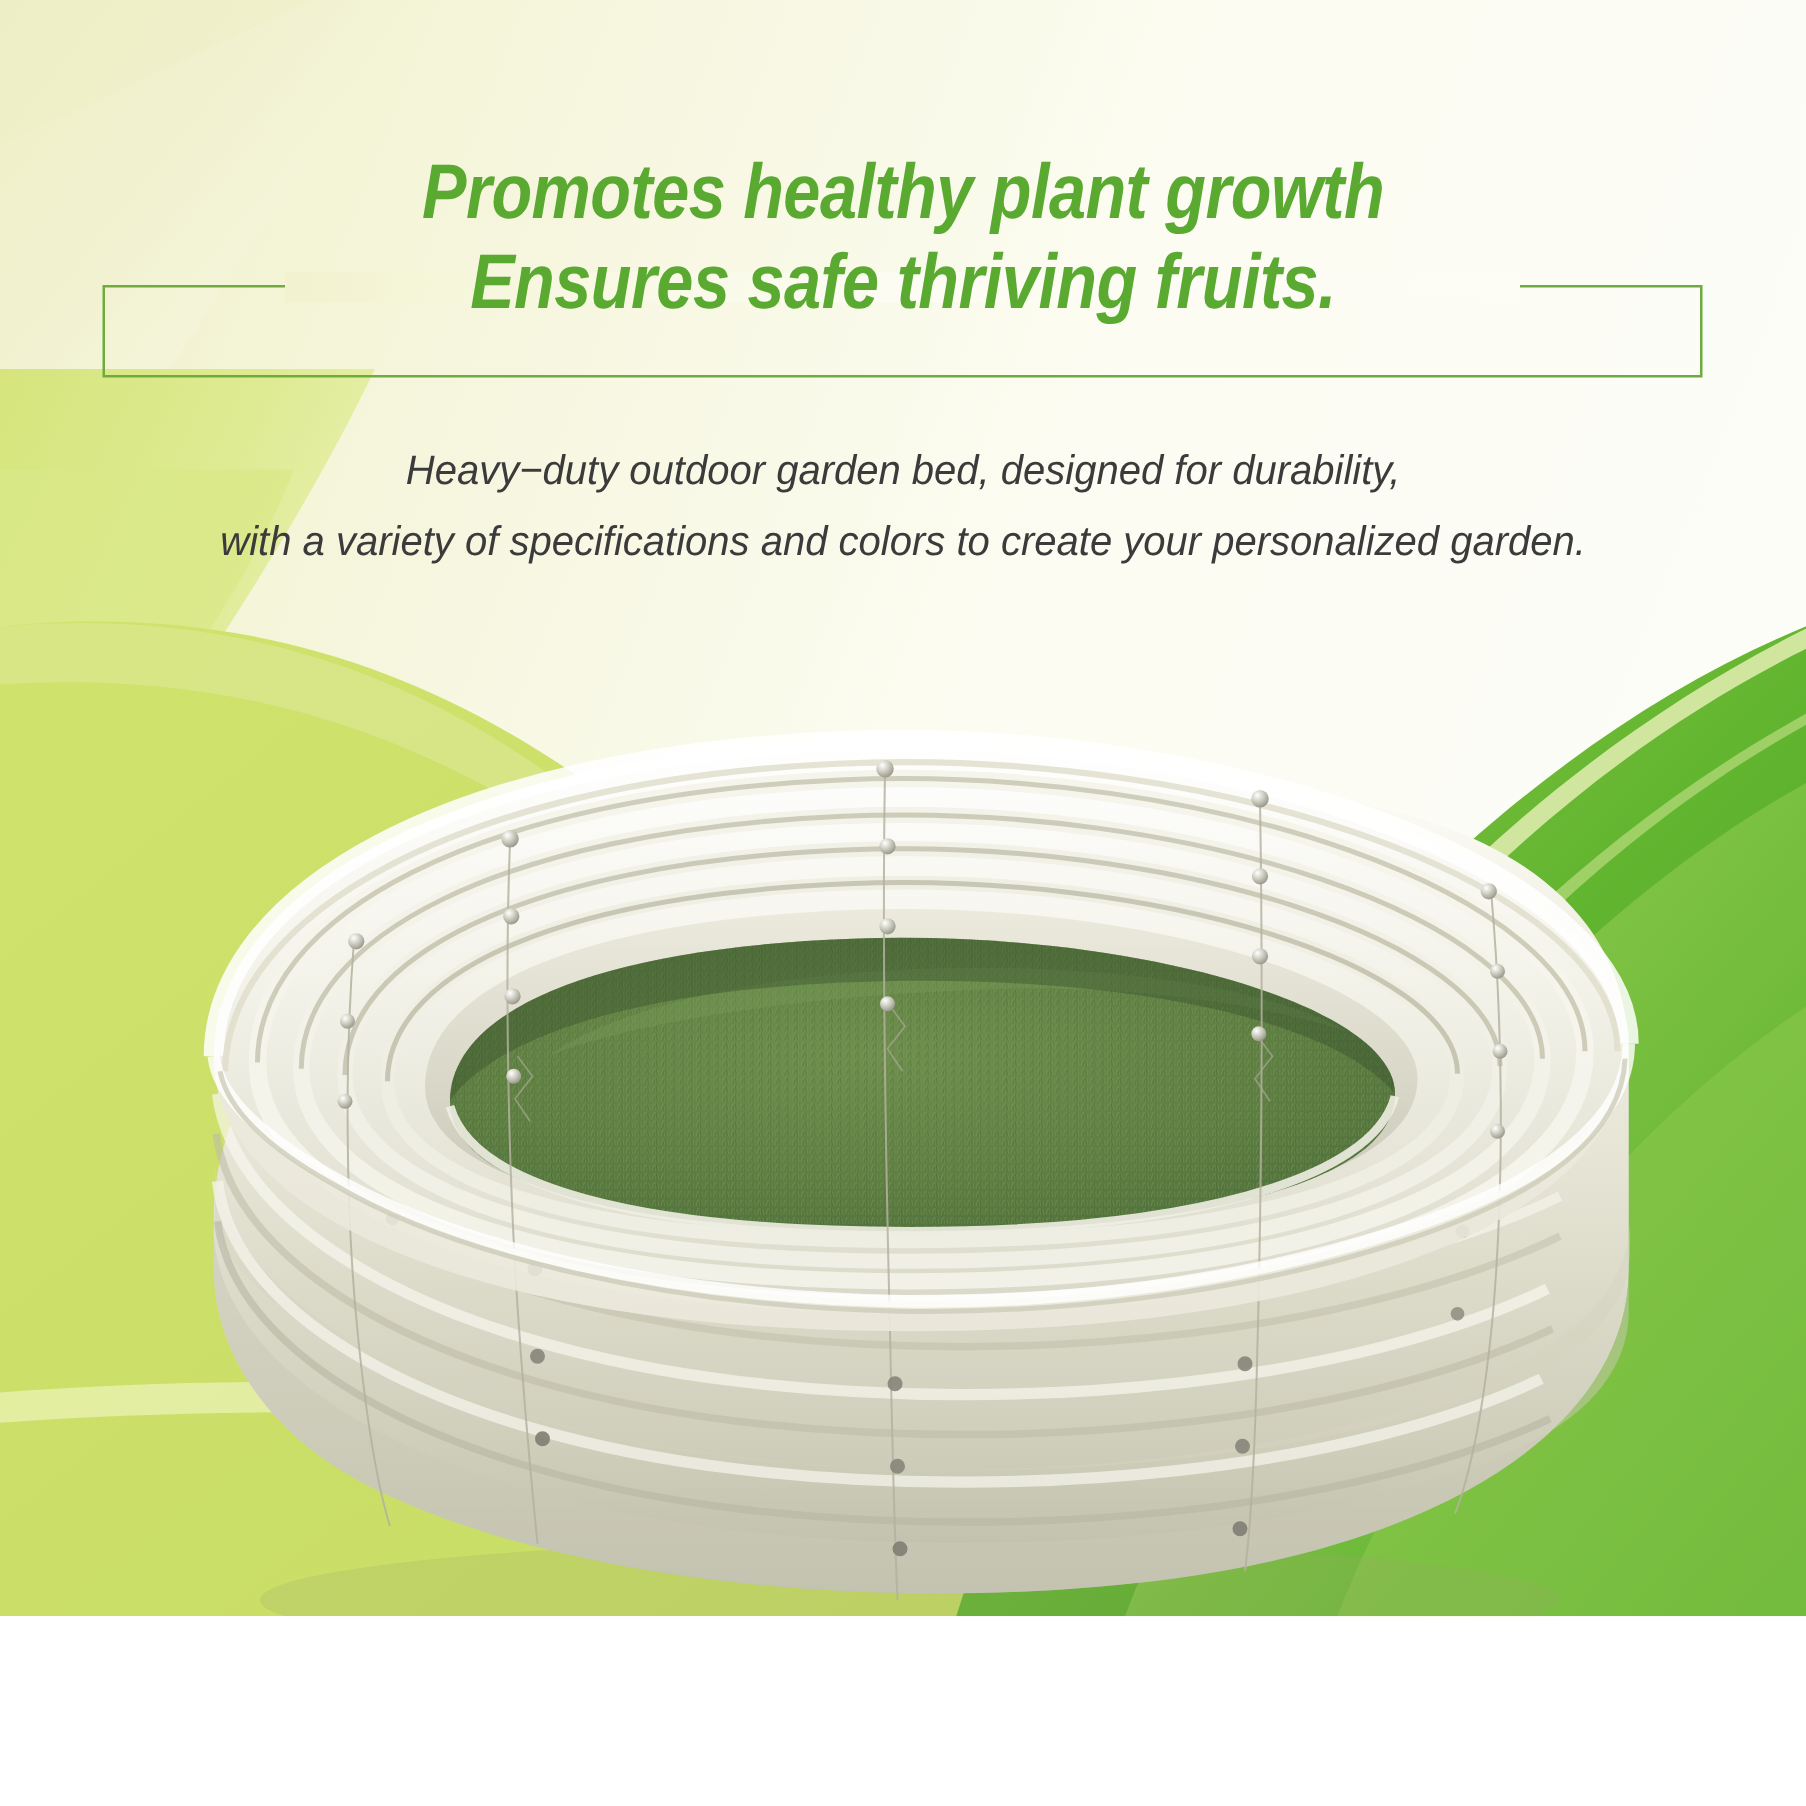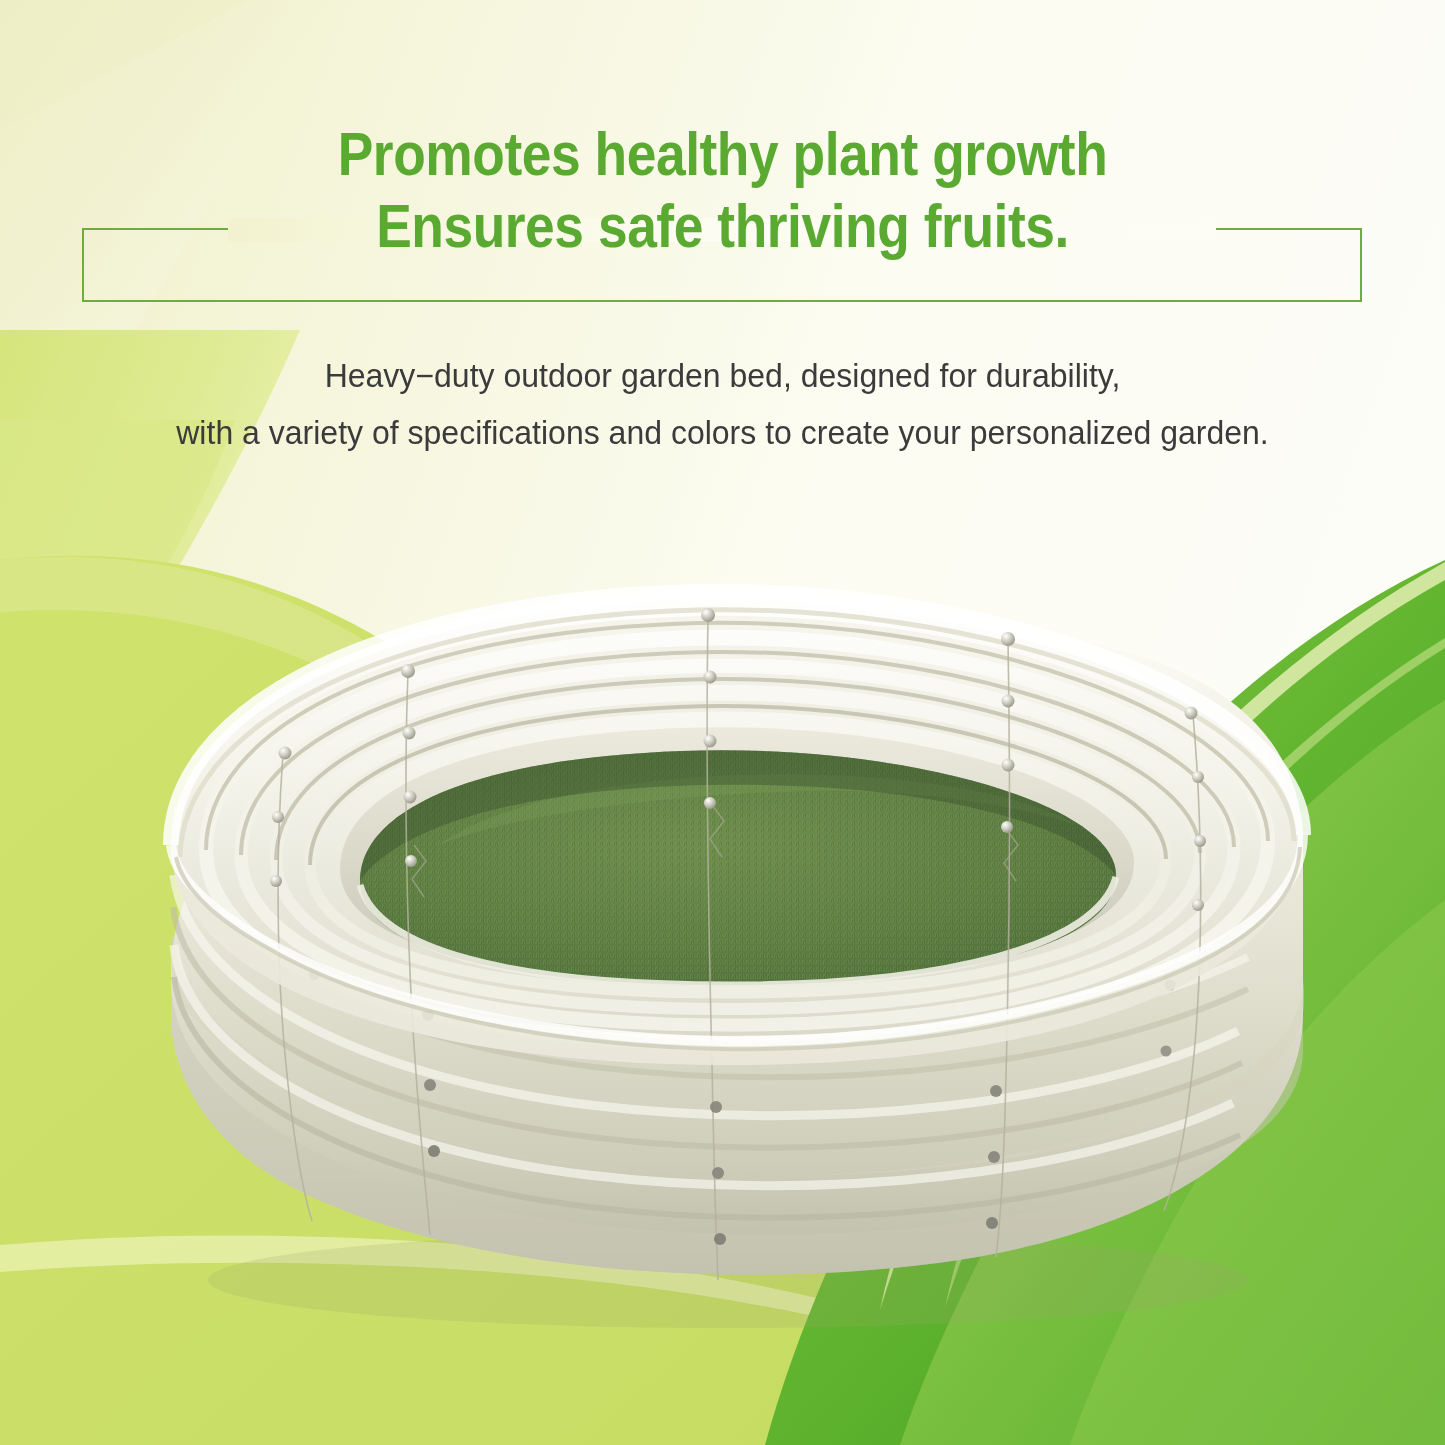--- a/index.html
+++ b/index.html
@@ -3,24 +3,25 @@
 <meta charset="utf-8">
 <style>
   html, body {
     margin: 0;
     padding: 0;
     background: #ffffff;
   }
   #page {
     position: relative;
     width: 1445px;
-    height: 1445px;
+    height: 1293px;
     overflow: hidden;
     font-family: "Liberation Sans", sans-serif;
     background: #fbfbf2;
+    font-style: italic;
   }
 
   
   .bg-layer {
     position: absolute;
     inset: 0;
     width: 100%;
     height: 100%;
     pointer-events: none;
   }

